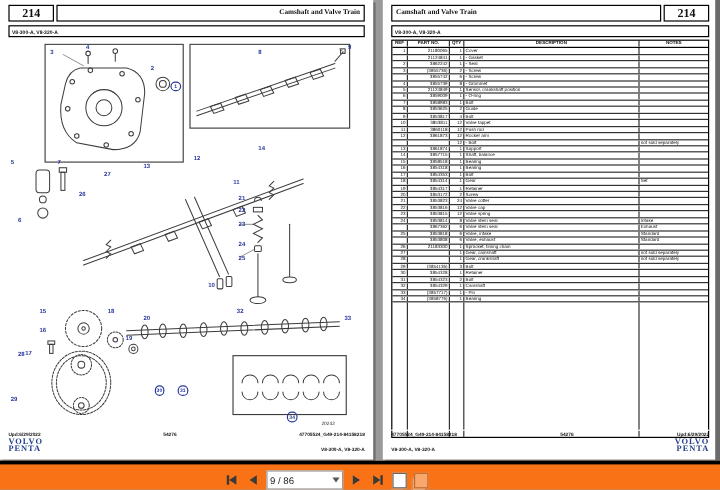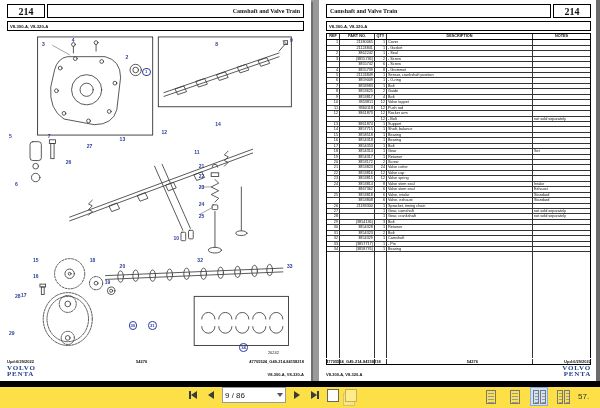--- a/index.html
+++ b/index.html
@@ -42,22 +42,22 @@
   .tfiller div:last-child{border-right:none;}
 
   
   .pfooter{position:absolute;left:7px;right:7px;bottom:6px;font-size:4px;font-weight:bold;}
   .frow{display:flex;justify-content:space-between;border-top:0.5px solid #fff;}
   .frow2{display:flex;justify-content:space-between;margin-top:1.5px;align-items:flex-end;}
   .logo{font-family:"Liberation Serif",serif;font-weight:bold;font-size:7px;line-height:6px;
     color:#24418e;letter-spacing:0.8px;}
 
   
-  .toolbar{position:absolute;left:0;bottom:0;width:600px;height:21px;background:#fde047;
-    border-top:6px solid #000000;display:flex;align-items:flex-start;}
+  .toolbar{position:absolute;left:0;bottom:0;width:600px;height:21px;background:#f97316;
+    border-top:3px solid #000000;display:flex;align-items:flex-end;}
   .nav-group{display:flex;align-items:center;gap:4px;margin-left:186px;}
   .tbtn{width:14px;height:14px;display:flex;align-items:center;justify-content:center;cursor:pointer;}
   .tri-l{width:0;height:0;border-top:4px solid transparent;border-bottom:4px solid transparent;border-right:6px solid #3a3a3a;}
   .tri-r{width:0;height:0;border-top:4px solid transparent;border-bottom:4px solid transparent;border-left:6px solid #3a3a3a;}
   .bar{width:2px;height:8px;background:#3a3a3a;}
   .page-box{width:58px;height:14px;background:#fff;border:1px solid #9a9a9a;display:flex;
     align-items:center;font-size:8px;color:#222;padding:0 2px;justify-content:space-between;}
   .caret{width:0;height:0;border-left:3px solid transparent;border-right:3px solid transparent;border-top:4px solid #555;}
   .ghost{opacity:0.38;}
   .doc-icon{width:10px;height:11px;border:1px solid #666;background:#fdfdfd;position:relative;}
@@ -587,30 +587,13 @@
         <span class="tri-r"></span>
         <span class="bar"></span>
       </div>
     <div class="tbtn">
         <span class="doc-icon"></span>
       </div>
     <div class="tbtn ghost">
         <span class="doc-icon"></span>
       </div>
   </div>
-  <div class="layout-group">
-    <div class="licon">
-        <span class="mini"></span>
-      </div>
-    <div class="licon">
-        <span class="mini"></span>
-      </div>
-    <div class="licon selected">
-        <span class="mini half"></span>
-        <span class="mini half"></span>
-      </div>
-    <div class="licon">
-        <span class="mini half"></span>
-        <span class="mini half"></span>
-      </div>
-    <span class="zoom-label">57.</span>
-  </div>
 </div>
 
 </body></html>

